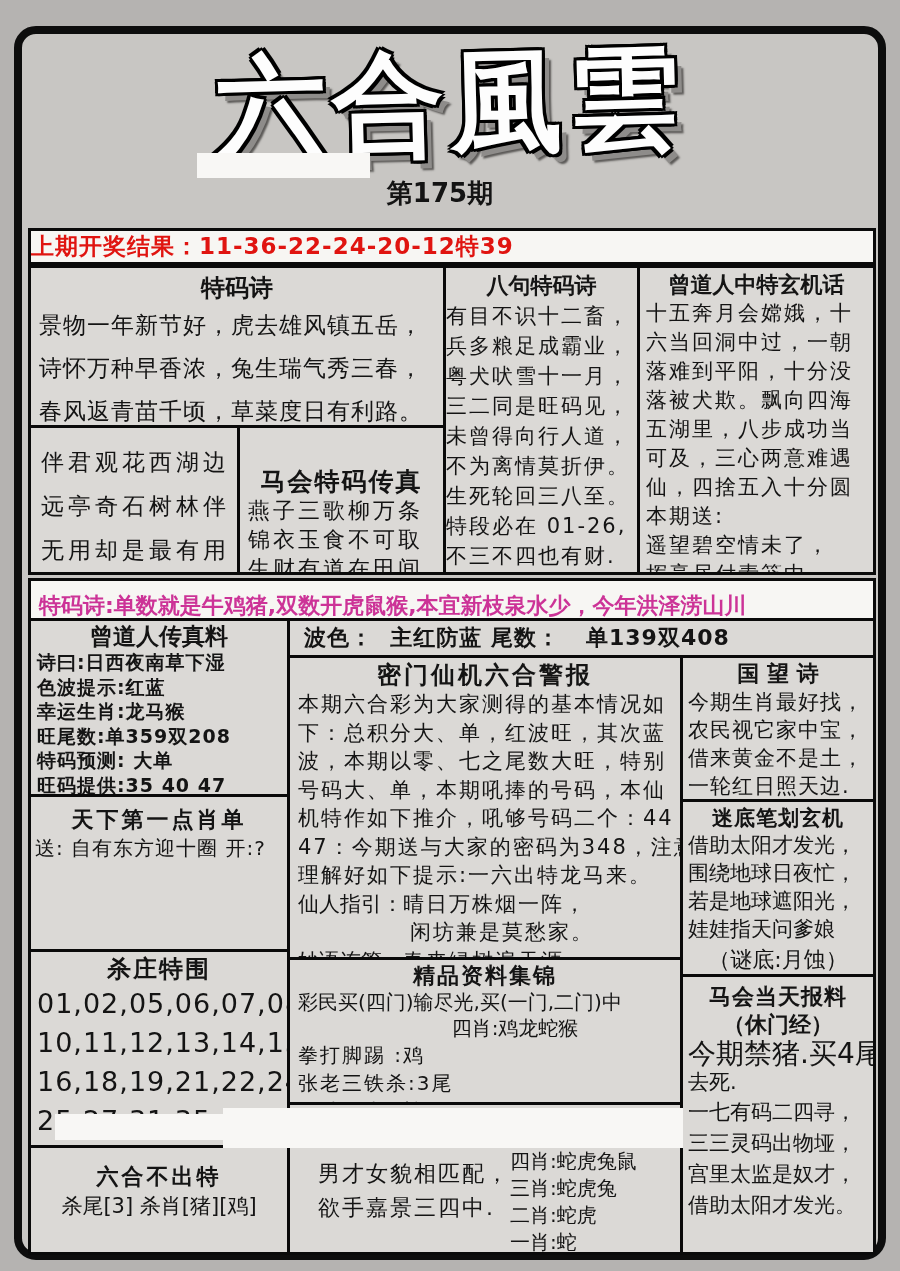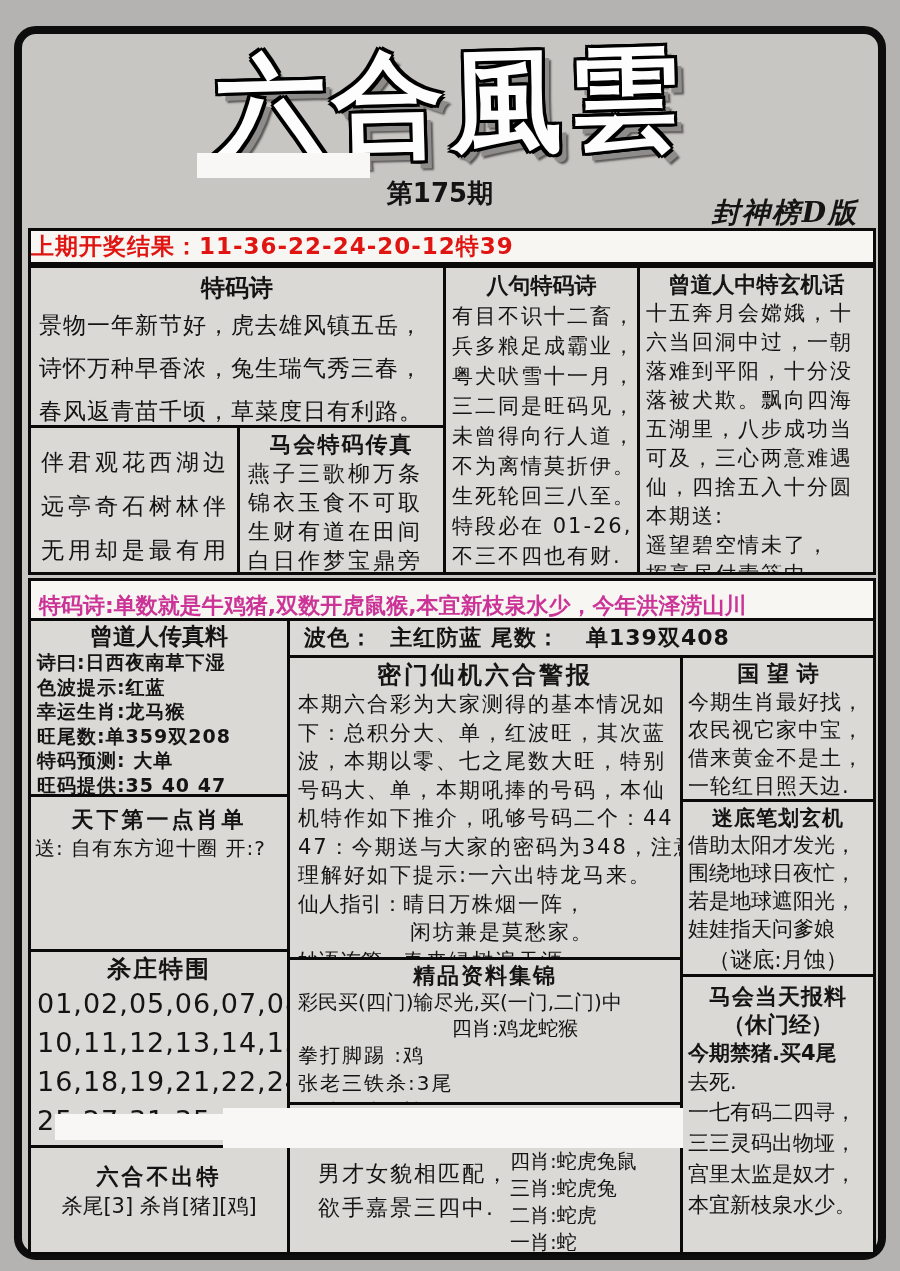--- a/index.html
+++ b/index.html
@@ -60,48 +60,47 @@
 </style>
 </head>
 <body>
 
 <div id="sheet">
   <div id="frame"></div>
 
   <div id="masthead">六合風雲</div>
   <div class="white-patch" style="left:197px; top:153px; width:173px; height:25px;"></div>
   <div id="issue">第175期</div>
-  <div id="edition">封神榜D版</div>
 
   <div class="band" style="left:28px; top:228px; width:848px; height:37px; justify-content:flex-start;">
     <span class="redtxt" style="margin-right:210px;">上期开奖结果：11-36-22-24-20-12特39</span>
   </div>
 
   <div class="cell poem-big" style="left:28px; top:265px; width:418px; height:163px; padding:4px 8px;">
     <div class="hdr" style="font-size:24px;">特码诗</div>
     <div class="ln">景物一年新节好，虎去雄风镇五岳，</div>
     <div class="ln">诗怀万种早香浓，兔生瑞气秀三春，</div>
     <div class="ln">春风返青苗千顷，草菜度日有利路。</div>
   </div>
 
   <div class="cell" style="left:28px; top:425px; width:212px; height:150px; padding:12px 10px;">
     <div class="ln" style="font-size:23px; line-height:44px; letter-spacing:4px; text-align:center;">伴君观花西湖边</div>
     <div class="ln" style="font-size:23px; line-height:44px; letter-spacing:4px; text-align:center;">远亭奇石树林伴</div>
     <div class="ln" style="font-size:23px; line-height:44px; letter-spacing:4px; text-align:left;">无用却是最有用</div>
   </div>
 
   <div class="cell" style="left:237px; top:425px; width:209px; height:150px; padding:3px 8px;">
-    <div class="hdr" style="font-size:22px; line-height:28px; letter-spacing:2px;">马会特码传真</div>
+    <div class="hdr" style="font-size:25px; line-height:28px; letter-spacing:2px;margin-top:37px;">马会特码传真</div>
     <div class="ln" style="font-size:22px; line-height:29px; letter-spacing:3px;">燕子三歌柳万条</div>
     <div class="ln" style="font-size:22px; line-height:29px; letter-spacing:3px;">锦衣玉食不可取</div>
     <div class="ln" style="font-size:22px; line-height:29px; letter-spacing:3px;">生财有道在田间</div>
     <div class="ln" style="font-size:22px; line-height:29px; letter-spacing:3px;">白日作梦宝鼎旁</div>
   </div>
 
-  <div class="cell" style="left:443px; top:265px; width:197px; height:310px; padding:3px 6px;">
+  <div class="cell" style="left:443px; top:265px; width:197px; height:310px; padding:3px 0;">
     <div class="hdr" style="font-size:22px; line-height:30px;">八句特码诗</div>
     <div class="ln" style="font-size:21px; line-height:30px; letter-spacing:2px;">有目不识十二畜，</div>
     <div class="ln" style="font-size:21px; line-height:30px; letter-spacing:2px;">兵多粮足成霸业，</div>
     <div class="ln" style="font-size:21px; line-height:30px; letter-spacing:2px;">粤犬吠雪十一月，</div>
     <div class="ln" style="font-size:21px; line-height:30px; letter-spacing:2px;">三二同是旺码见，</div>
     <div class="ln" style="font-size:21px; line-height:30px; letter-spacing:2px;">未曾得向行人道，</div>
     <div class="ln" style="font-size:21px; line-height:30px; letter-spacing:2px;">不为离情莫折伊。</div>
     <div class="ln" style="font-size:21px; line-height:30px; letter-spacing:2px;">生死轮回三八至。</div>
     <div class="ln" style="font-size:21px; line-height:30px; letter-spacing:2px;">特段必在 01-26,</div>
     <div class="ln" style="font-size:21px; line-height:30px; letter-spacing:2px;">不三不四也有财.</div>
@@ -212,23 +211,23 @@
     <div class="ln" style="font-size:21px; line-height:28px;">借助太阳才发光，</div>
     <div class="ln" style="font-size:21px; line-height:28px;">围绕地球日夜忙，</div>
     <div class="ln" style="font-size:21px; line-height:28px;">若是地球遮阳光，</div>
     <div class="ln" style="font-size:21px; line-height:28px;">娃娃指天问爹娘</div>
     <div class="ln" style="font-size:22px; line-height:33px; text-align:center;">（谜底:月蚀）</div>
   </div>
 
   <div class="cell" style="left:680px; top:974px; width:196px; height:281px; padding:6px 5px;">
     <div class="hdr" style="font-size:22px; line-height:28px; letter-spacing:1px;">马会当天报料</div>
     <div class="hdr" style="font-size:22px; line-height:28px;">（休门经）</div>
-    <div class="ln" style="font-size:21px; line-height:29px;font-weight:bold;">今期禁猪.买4尾</div>
+    <div class="ln" style="font-size:28px; line-height:29px;">今期禁猪.买4尾</div>
     <div class="ln" style="font-size:21px; line-height:29px;">去死.</div>
     <div class="ln" style="font-size:21px; line-height:31px;">一七有码二四寻，</div>
     <div class="ln" style="font-size:21px; line-height:31px;">三三灵码出物垭，</div>
     <div class="ln" style="font-size:21px; line-height:31px;">宫里太监是奴才，</div>
-    <div class="ln" style="font-size:21px; line-height:31px;">本宜新枝泉水少。</div>
+    <div class="ln" style="font-size:21px; line-height:31px;">借助太阳才发光。</div>
   </div>
 
   <div class="white-patch" style="left:55px; top:1114px; width:168px; height:26px;"></div>
   <div class="white-patch" style="left:223px; top:1108px; width:460px; height:40px;"></div>
 </div>
 
 </body></html>

